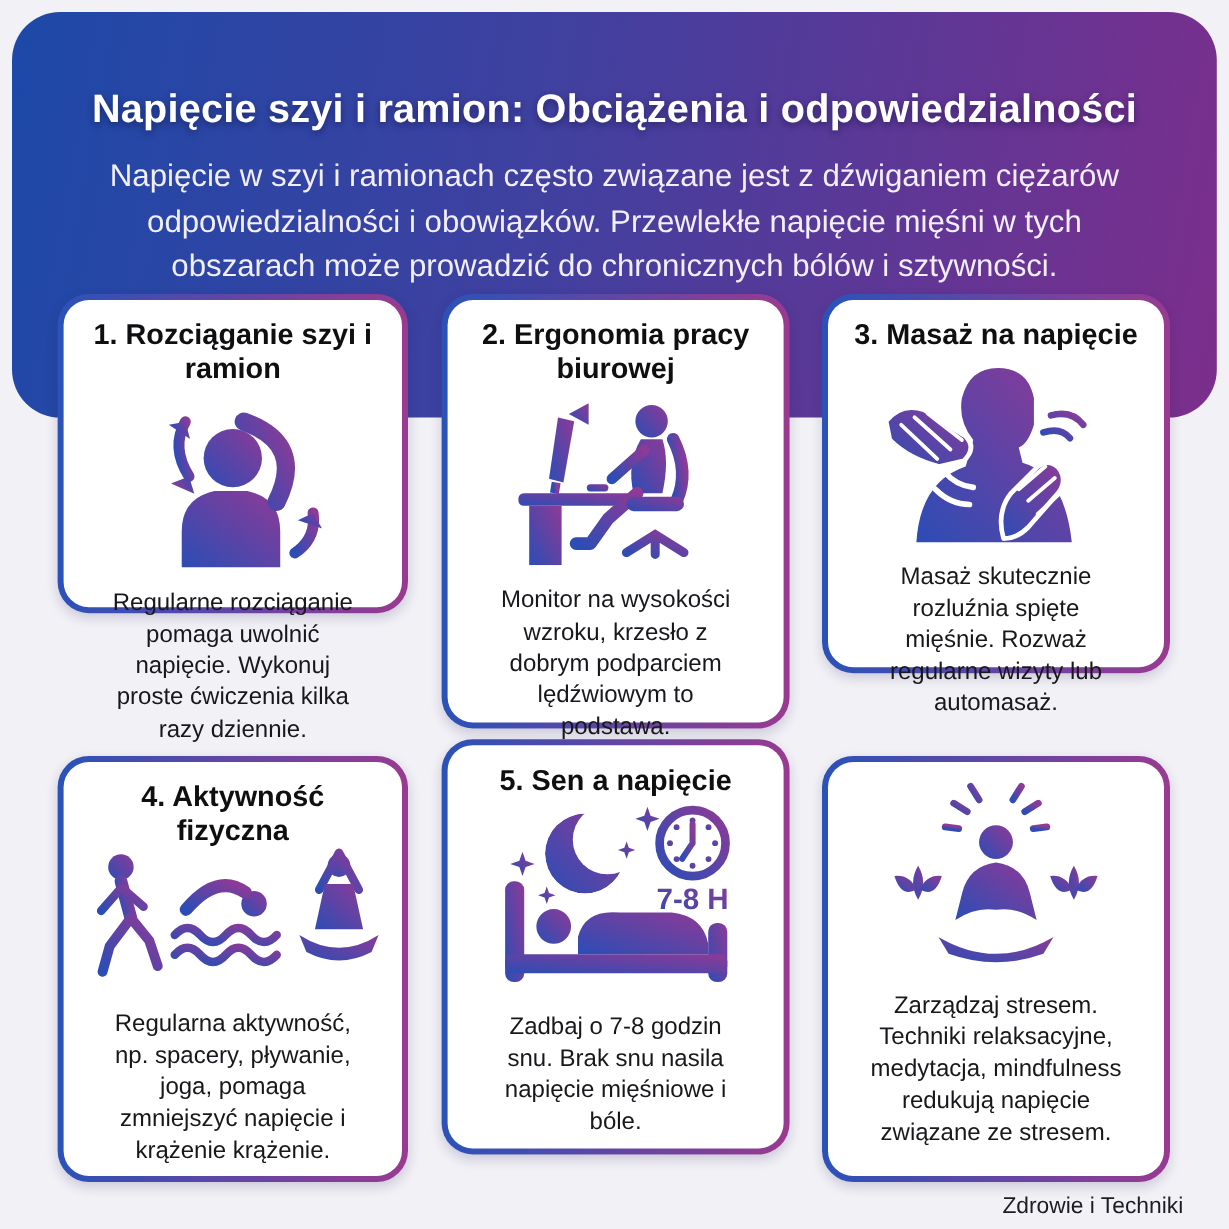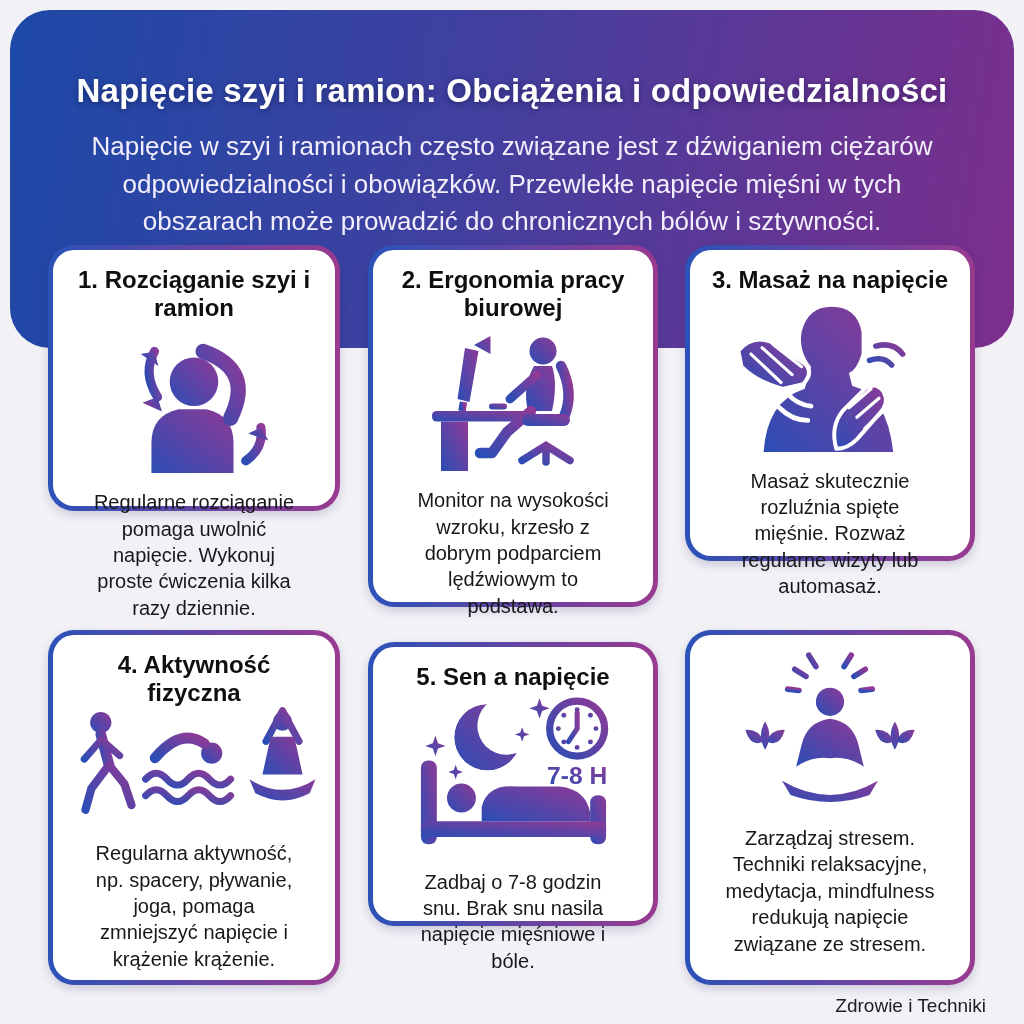--- a/index.html
+++ b/index.html
@@ -166,21 +166,21 @@
         <circle cx="180" cy="13" r="8" fill="url(#g4)"></circle>
         <path d="M166,30 L180,4 L194,30" stroke="url(#g4)" stroke-width="6" fill="none" stroke-linecap="round" stroke-linejoin="round"></path>
         <path d="M170,26 L190,26 L197,58 L163,58 Z" fill="url(#g4)"></path>
         <path d="M152,62 Q180,80 208,62 L203,74 Q180,86 157,74 Z" fill="url(#g4)"></path>
       </svg>
     </div>
     <p class="card-text">Regularna aktywność, np. spacery, pływanie, joga, pomaga zmniejszyć napięcie i krążenie krążenie.</p>
   </div>
 </div>
 
-<div class="card" style="left:368px;top:642px;width:290px;height:284px">
+<div class="card" style="left:368px;top:616px;width:290px;height:346px">
   <div class="card-inner">
     <h2 class="card-title">5. Sen a napięcie</h2>
     <div class="icon-box">
       <svg width="205" height="162" viewBox="0 0 140 112">
         <defs>
           <linearGradient id="g5" x1="0" y1="1" x2="1" y2="0">
             <stop offset="0" stop-color="#2b4db5"></stop>
               <stop offset="1" stop-color="#8e3a96"></stop>
           </linearGradient>
           <mask id="m5">

